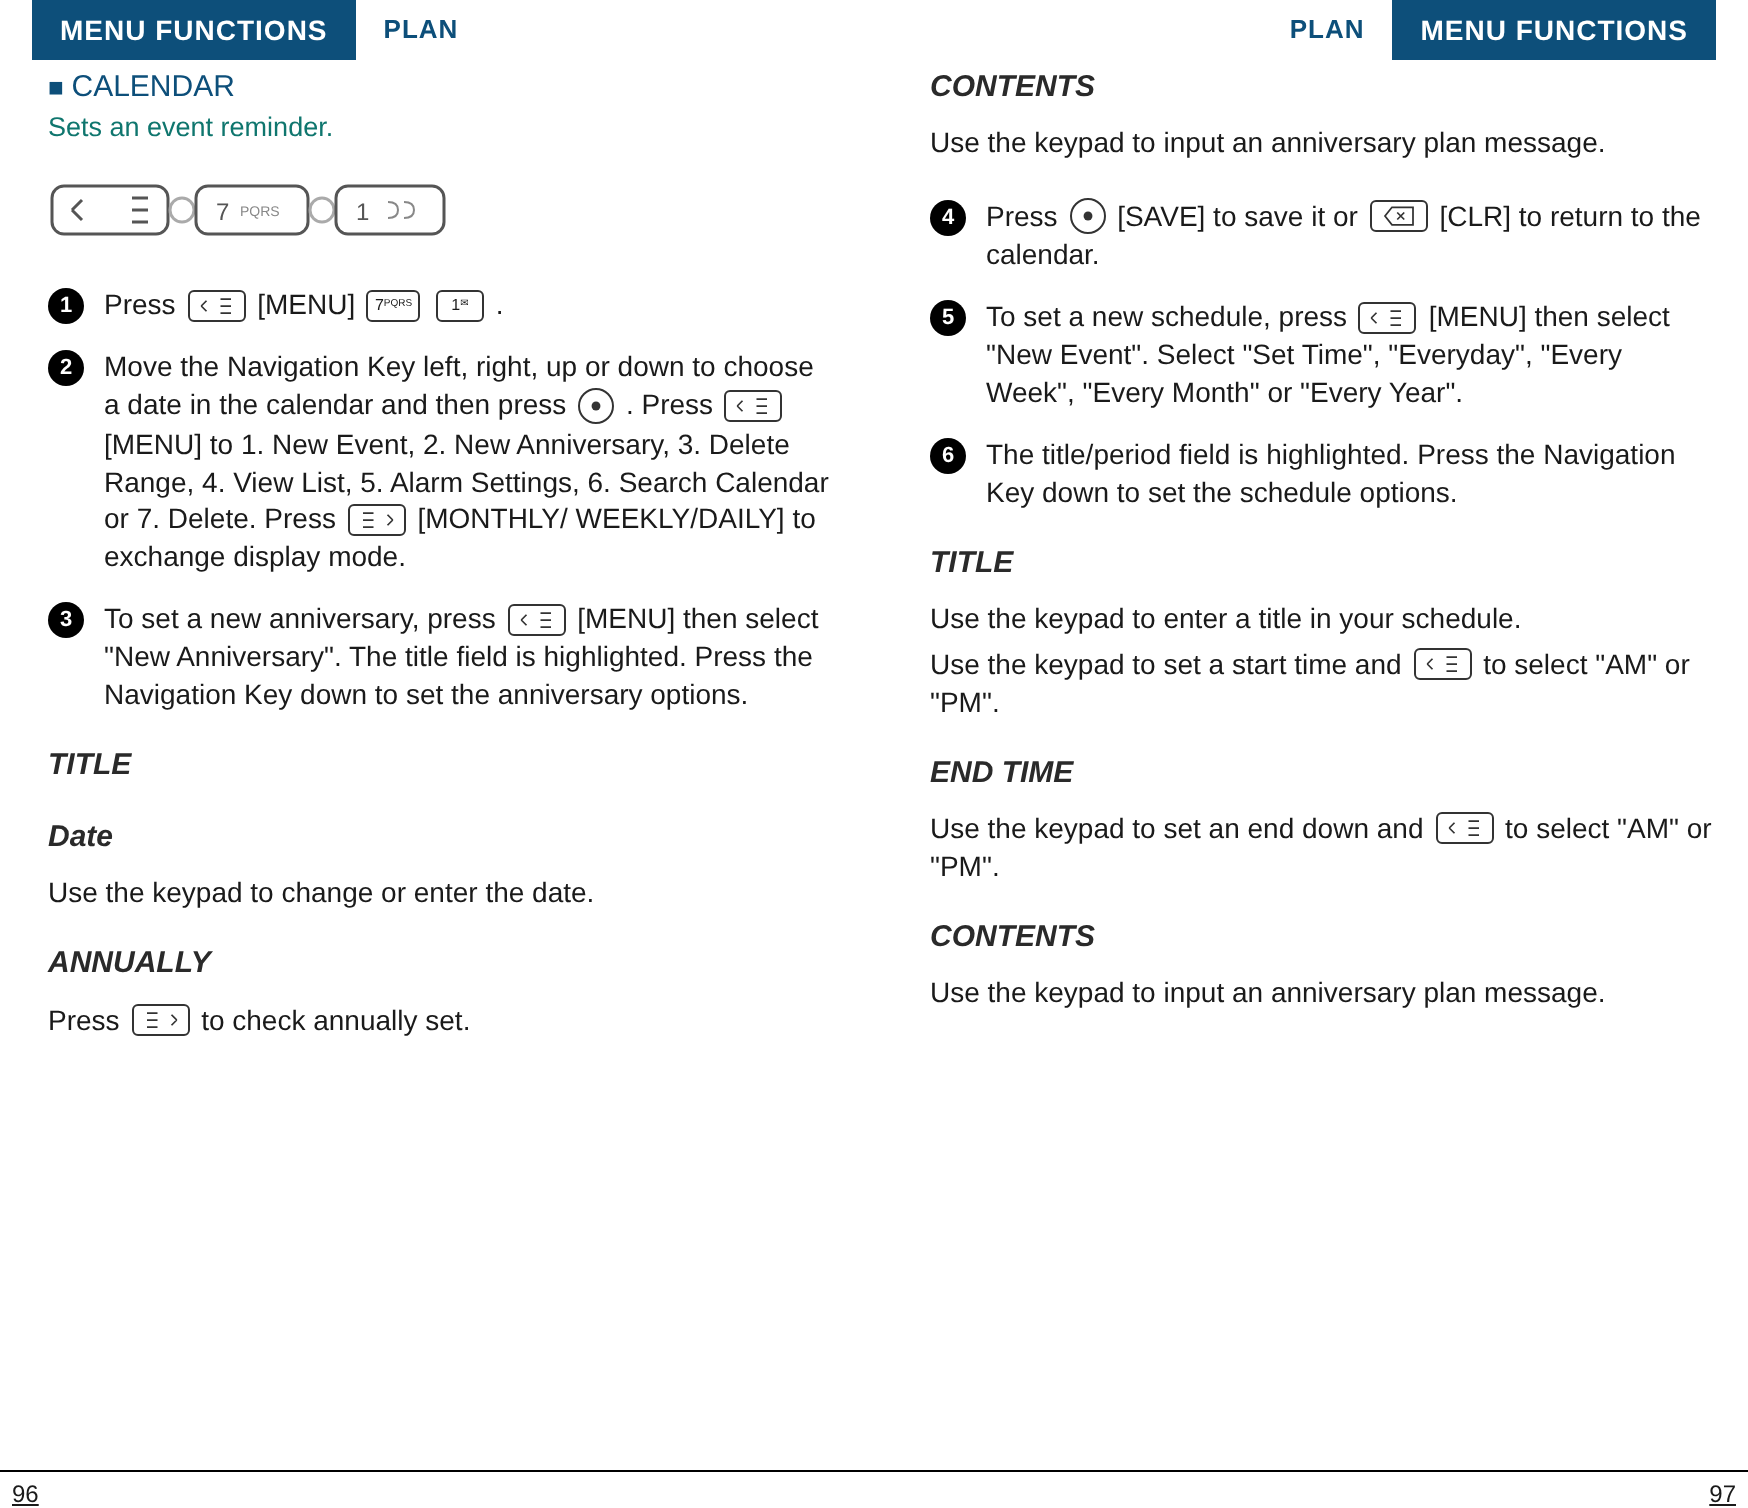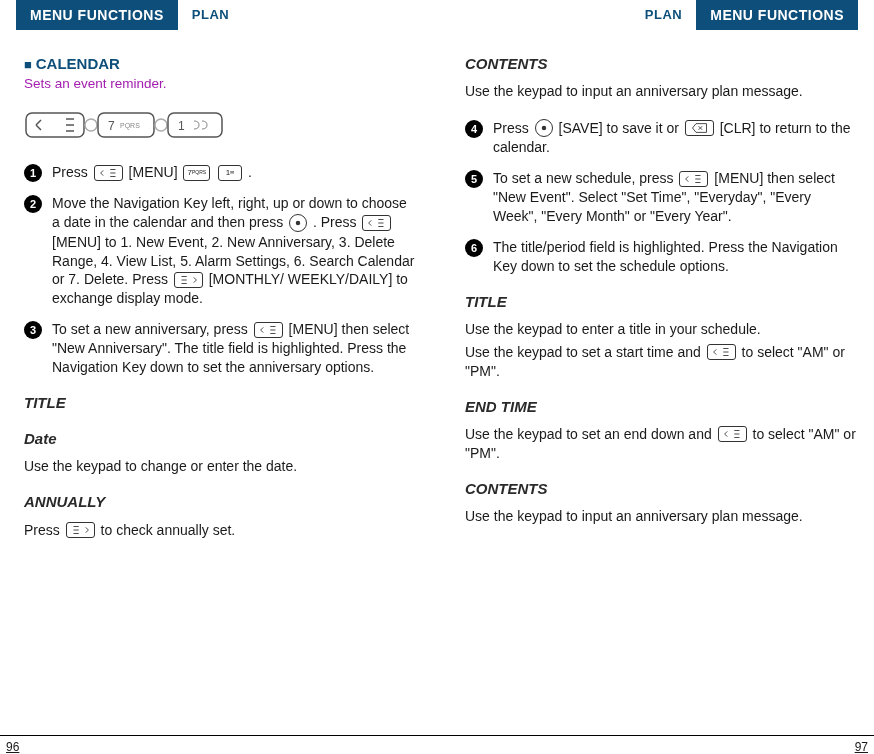--- a/index.html
+++ b/index.html
@@ -21,21 +21,21 @@
     padding: 0 16px 10px 16px;
     font-size: 14px;
     line-height: 1.35;
   }
   .page-left { padding-right: 20px; }
   .page-right { padding-left: 20px; }
   .hdr {
     display: flex;
     align-items: center;
     height: 30px;
-    margin-bottom: 24px;
+    margin-bottom: 4px;
   }
   .hdr-left { justify-content: flex-start; }
   .hdr-right { justify-content: flex-end; }
   .hdr-tab {
     background: #0d4f7a;
     color: #fff;
     font-weight: 700;
     font-size: 14px;
     letter-spacing: 0.5px;
     padding: 6px 14px;
@@ -43,26 +43,26 @@
   .hdr-plan {
     color: #0d4f7a;
     font-weight: 700;
     font-size: 13px;
     letter-spacing: 0.5px;
     padding: 0 14px;
   }
   .square { color: #0d4f7a; font-size: 13px; }
   .sec-title {
     color: #0d4f7a;
-    font-weight: 700;
+    font-weight: 400;
     font-size: 15px;
     display: inline;
   }
   .subtitle {
-    color: #a21caf;
+    color: #0f766e;
     font-size: 13.5px;
     margin-top: 1px;
     margin-bottom: 10px;
   }
   .illus {
     display: flex;
     align-items: center;
     gap: 0;
     margin: 6px 0 16px 0;
   }

